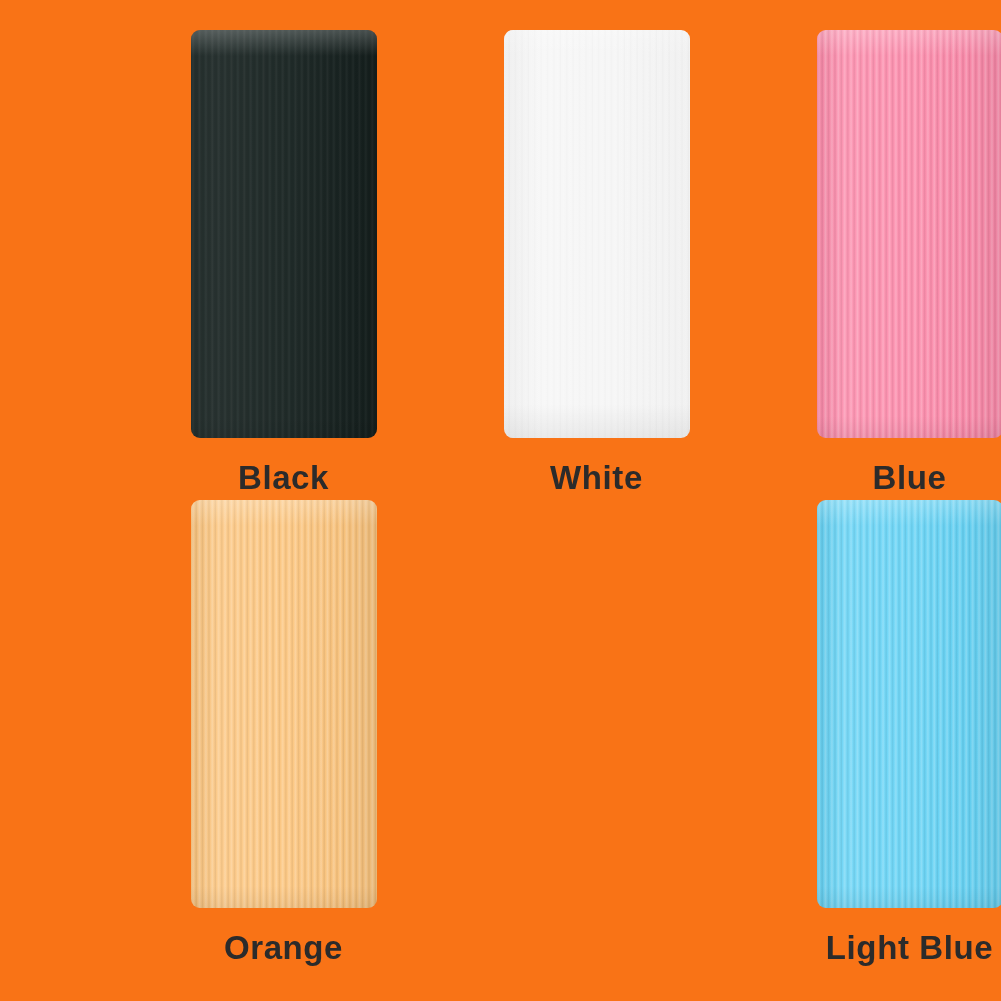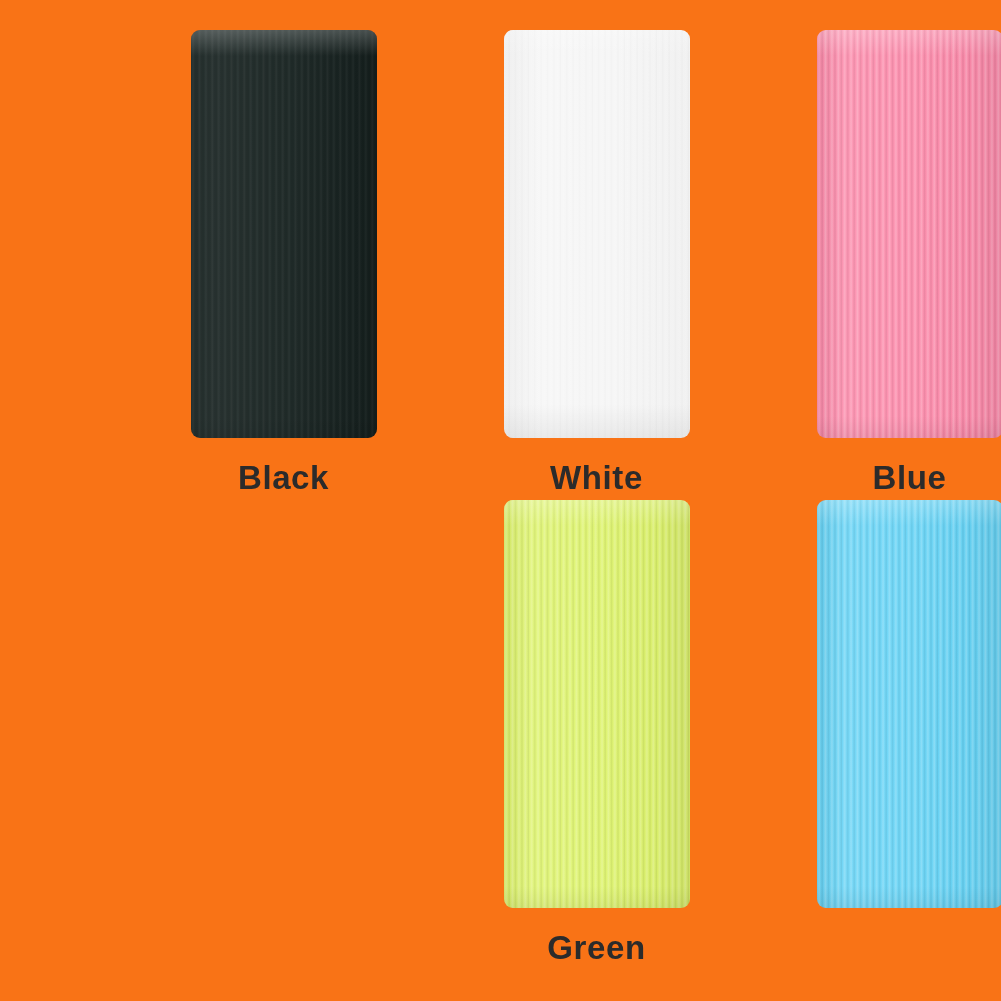--- a/index.html
+++ b/index.html
@@ -158,34 +158,35 @@
     <div class="cell c3 r1">
       <div class="swatch pink" style="background-color: rgb(252, 138, 170);">
         <div class="ribs"></div>
         <div class="sheen"></div>
         <div class="topglow"></div>
         <div class="botshade"></div>
       </div>
       <div class="label">Blue</div>
     </div>
 
-
-    <div class="cell c2 r2">
-      <div class="swatch green" style="background-color: rgb(221, 243, 108);">
+    <div class="cell c1 r2">
+      <div class="swatch orange" style="background-color: rgb(252, 197, 126);">
         <div class="ribs"></div>
         <div class="sheen"></div>
         <div class="topglow"></div>
         <div class="botshade"></div>
       </div>
-      <div class="label">Green</div>
+      <div class="label">Orange</div>
     </div>
+
 
     <div class="cell c3 r2">
       <div class="swatch lightblue" style="background-color: rgb(102, 211, 245);">
         <div class="ribs"></div>
         <div class="sheen"></div>
         <div class="topglow"></div>
         <div class="botshade"></div>
       </div>
+      <div class="label">Light Blue</div>
     </div>
 
   </div>
 </div>
 
 </body></html>

